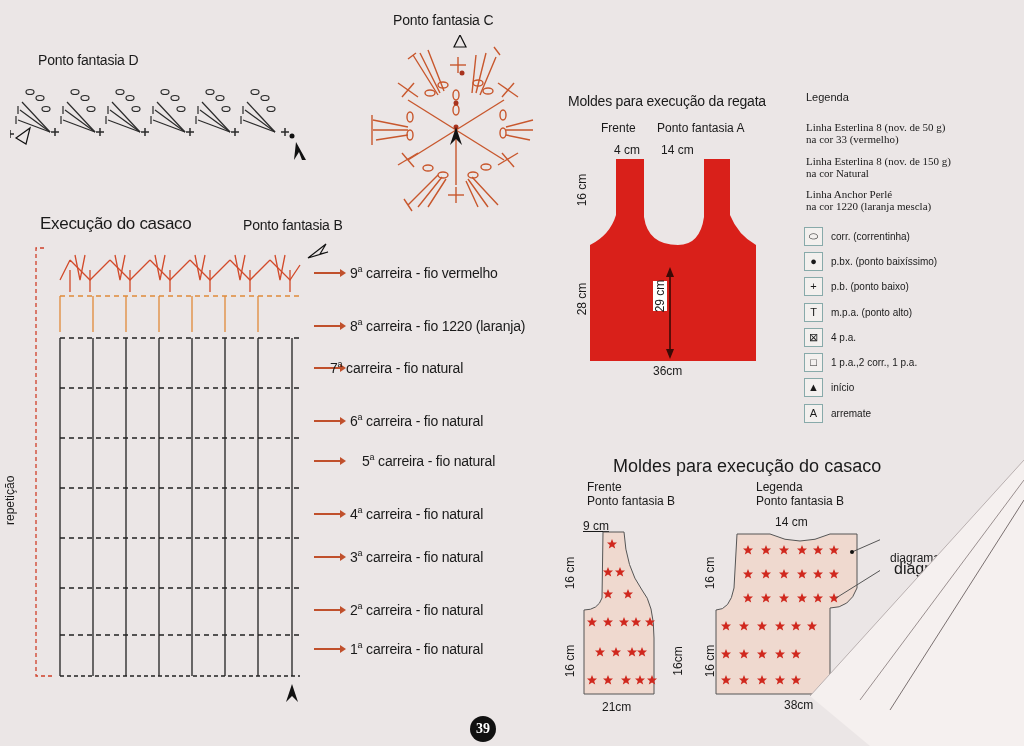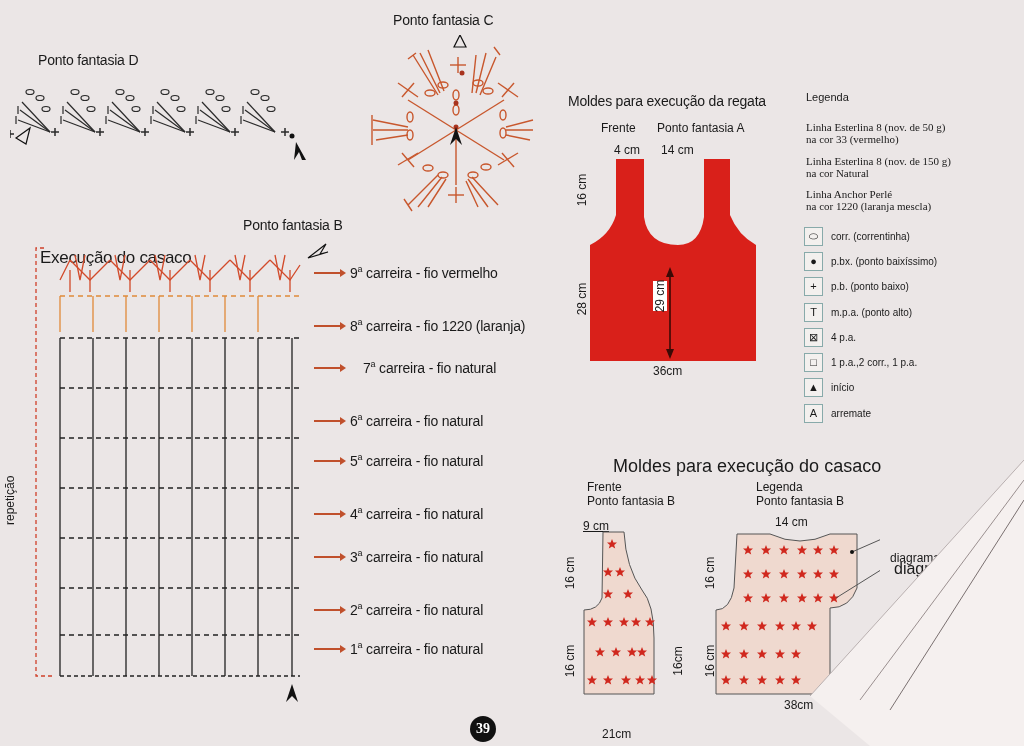--- a/index.html
+++ b/index.html
@@ -1,20 +1,20 @@
 <!DOCTYPE html>
 <html><head>
 <meta charset="utf-8">
 <style>
   html,body{margin:0;padding:0;}
   body{width:1024px;height:746px;position:relative;overflow:hidden;
        background:#ebe6e6;font-family:"Liberation Sans",sans-serif;color:#1a1a1a;}
   .abs{position:absolute;}
   .t{position:absolute;white-space:nowrap;font-family:"Liberation Sans",sans-serif;}
-  .title-lg{font-size:17px;letter-spacing:-0.3px;margin-top:34px;}
+  .title-lg{font-size:17px;letter-spacing:-0.3px;}
   .title-md{font-size:14px;letter-spacing:-0.2px;}
   .small{font-size:11px;line-height:12px;font-family:Liberation Serif, serif;}
   .row-label{font-size:14px;letter-spacing:-0.2px;}
   .row-label sup{font-size:9px;}
   .arrow{position:absolute;width:30px;height:2px;background:#c0502c;}
   .arrow:after{content:"";position:absolute;right:-2px;top:-3px;border-left:6px solid #c0502c;
                border-top:4px solid transparent;border-bottom:4px solid transparent;}
   .legend-item{position:absolute;left:804px;display:flex;align-items:center;height:20px;}
   .legend-box{width:17px;height:17px;border:1px solid #8aa;background:#f3f0ee;display:flex;
               align-items:center;justify-content:center;font-size:11px;margin-right:8px;}
@@ -148,25 +148,25 @@
   </g>
   <path d="M262 444 L268 462 L262 456 L256 462 Z" fill="#111"></path>
   <path d="M278 18 L296 4 L290 14 L298 12 Z" fill="none" stroke="#111" stroke-width="1.2"></path>
 </svg>
 
 <div class="arrow" style="left:314px;top:272px;"></div>
 <div class="t row-label" style="left:350px;top:264px;"><span>9</span><sup>a</sup><span> carreira - fio vermelho</span></div>
 <div class="arrow" style="left:314px;top:325px;"></div>
 <div class="t row-label" style="left:350px;top:317px;"><span>8</span><sup>a</sup><span> carreira - fio 1220 (laranja)</span></div>
 <div class="arrow" style="left:314px;top:367px;"></div>
-<div class="t row-label" style="left:363px;top:359px;text-align:center;"><span>7</span><sup>a</sup><span> carreira - fio natural</span></div>
+<div class="t row-label" style="left:330px;top:359px;text-align:center;"><span>7</span><sup>a</sup><span> carreira - fio natural</span></div>
 <div class="arrow" style="left:314px;top:420px;"></div>
 <div class="t row-label" style="left:350px;top:412px;"><span>6</span><sup>a</sup><span> carreira  - fio natural</span></div>
 <div class="arrow" style="left:314px;top:460px;"></div>
-<div class="t row-label" style="left:350px;top:452px;"><span>5</span><sup>a</sup><span> carreira  - fio natural</span></div>
+<div class="t row-label" style="left:362px;top:452px;"><span>5</span><sup>a</sup><span> carreira  - fio natural</span></div>
 <div class="arrow" style="left:314px;top:513px;"></div>
 <div class="t row-label" style="left:350px;top:505px;"><span>4</span><sup>a</sup><span> carreira  - fio natural</span></div>
 <div class="arrow" style="left:314px;top:556px;"></div>
 <div class="t row-label" style="left:350px;top:548px;"><span>3</span><sup>a</sup><span> carreira  - fio natural</span></div>
 <div class="arrow" style="left:314px;top:609px;"></div>
 <div class="t row-label" style="left:350px;top:601px;"><span>2</span><sup>a</sup><span> carreira  - fio natural</span></div>
 <div class="arrow" style="left:314px;top:648px;"></div>
 <div class="t row-label" style="left:350px;top:640px;"><span>1</span><sup>a</sup><span> carreira  - fio natural</span></div>
 
 <div class="t title-md" style="left:568px;top:93px;">Moldes para execução da regata</div>
@@ -312,21 +312,21 @@
       <use href="#star" x="216" y="152"></use>
   </g>
   <line x1="272" y1="24" x2="304" y2="10" stroke="#555" stroke-width="1"></line>
   <circle cx="272" cy="24" r="2" fill="#111"></circle>
   <line x1="256" y1="70" x2="304" y2="40" stroke="#555" stroke-width="1"></line>
 </svg>
 
 <div class="vert" style="left:550px;top:566px;width:40px;text-align:center;">16 cm</div>
 <div class="vert" style="left:550px;top:654px;width:40px;text-align:center;">16 cm</div>
 <div class="vert" style="left:658px;top:654px;width:40px;text-align:center;">16cm</div>
-<div class="t" style="left:602px;top:700px;font-size:12px;margin-top:27px;">21cm</div>
+<div class="t" style="left:602px;top:700px;font-size:12px;">21cm</div>
 <div class="vert" style="left:690px;top:566px;width:40px;text-align:center;">16 cm</div>
 <div class="vert" style="left:690px;top:654px;width:40px;text-align:center;">16 cm</div>
 <div class="t" style="left:784px;top:698px;font-size:12px;">38cm</div>
 <div class="t" style="left:890px;top:529px;font-size:12px;margin-top:22px;">diagrama B</div>
 <div class="t" style="left:894px;top:560px;font-size:16px;">diagra</div>
 
 <svg class="fold" style="left:800px;top:460px;" width="224" height="286">
   <path d="M224 0 L224 286 L70 286 L10 236 Z" fill="#f5f0ef"></path>
   <path d="M224 20 L60 240" stroke="#9a8f8f" stroke-width="1" fill="none"></path>
   <path d="M224 40 L90 250" stroke="#7a7070" stroke-width="1" fill="none"></path>

